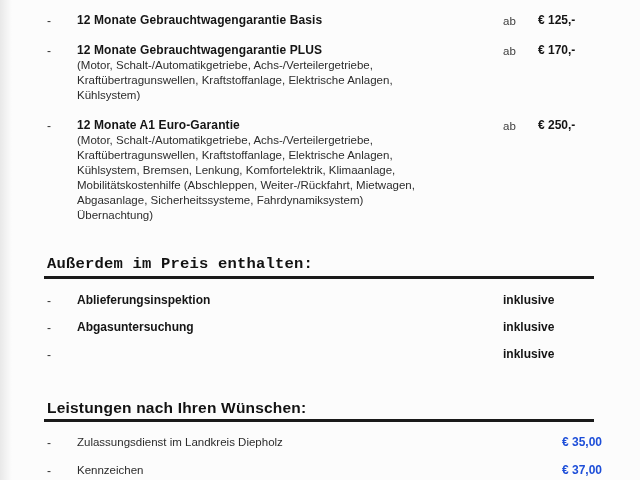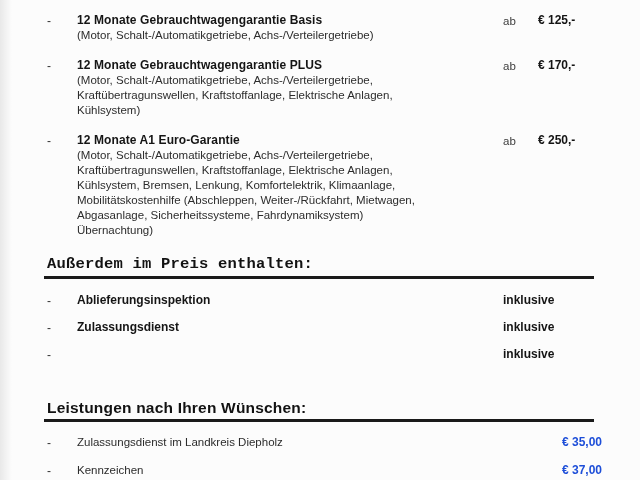--- a/index.html
+++ b/index.html
@@ -71,23 +71,20 @@
 <body>
 
 <div class="page">
   <div class="scan-edge"></div>
 
   <section class="warranties">
       <div class="w-item">
       <span class="bullet">-</span>
       <div class="w-body">
         <div class="w-title">12 Monate Gebrauchtwagengarantie Basis</div>
-        <div class="w-desc">
-            <div class="desc-line">(Motor, Schalt-/Automatikgetriebe, Achs-/Verteilergetriebe)</div>
-          </div>
       </div>
       <span class="ab">ab</span>
       <span class="price">€ 125,-</span>
     </div>
       <div class="w-item">
       <span class="bullet">-</span>
       <div class="w-body">
         <div class="w-title">12 Monate Gebrauchtwagengarantie PLUS</div>
         <div class="w-desc">
             <div class="desc-line">(Motor, Schalt-/Automatikgetriebe, Achs-/Verteilergetriebe,</div>
@@ -126,21 +123,21 @@
       <span class="bullet">-</span>
       <div class="inc-body">
         <div class="inc-label">Ablieferungsinspektion</div>
         <div class="inc-note"></div>
       </div>
       <span class="inc-value">inklusive</span>
     </div>
       <div class="inc-row">
       <span class="bullet">-</span>
       <div class="inc-body">
-        <div class="inc-label">Zulassungsdienst</div>
+        <div class="inc-label">Abgasuntersuchung</div>
         <div class="inc-note"></div>
       </div>
       <span class="inc-value">inklusive</span>
     </div>
       <div class="inc-row">
       <span class="bullet">-</span>
       <span class="inc-value">inklusive</span>
     </div>
     </section>
 

